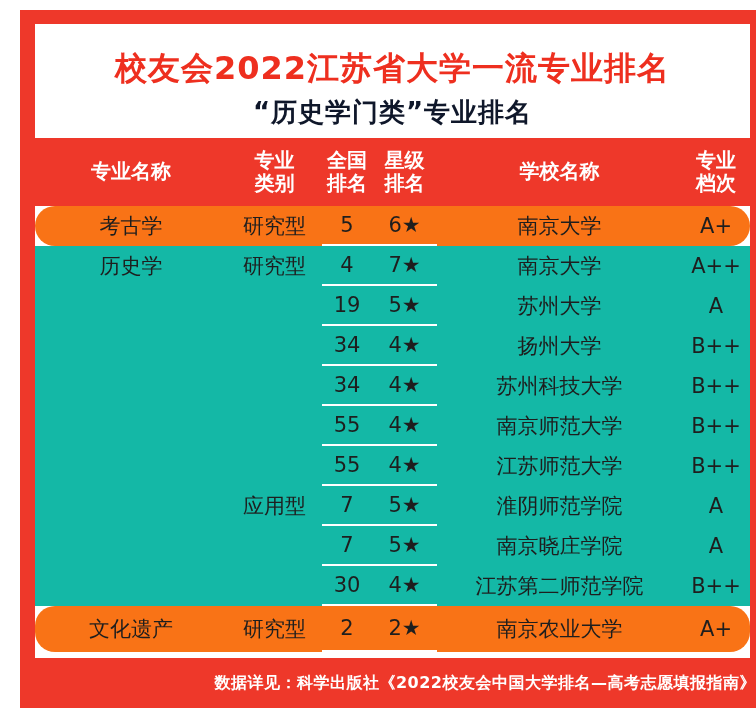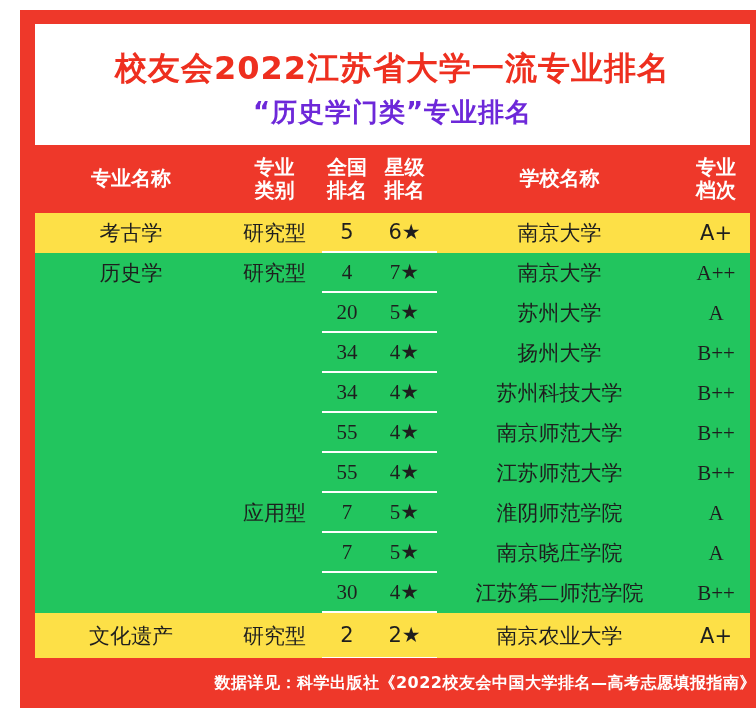--- a/index.html
+++ b/index.html
@@ -27,26 +27,26 @@
     text-align: center;
     color: #ee2f1f;
     font-size: 32px;
     font-weight: bold;
     letter-spacing: 1px;
     line-height: 1.15;
   }
   .subtitle {
     margin-top: 8px;
     text-align: center;
-    color: #6d28d9;
+    color: #0f172a;
     font-size: 26px;
     font-weight: bold;
     letter-spacing: 1px;
   }
-  .rtable { margin-top: 15px; width: 715px; }
+  .rtable { margin-top: 8px; width: 715px; }
   .trow {
     display: grid;
     grid-template-columns: 192px 95px 50px 65px 245px 68px;
     height: 40px;
   }
   .trow.thead {
     height: 68px;
     background: #ee382a;
   }
   .trow.tall { height: 46px; }
@@ -58,22 +58,22 @@
     font-size: 21px;
     white-space: pre-line;
     text-align: center;
     line-height: 1.15;
   }
   .thead .cell {
     color: #ffffff;
     font-weight: bold;
     font-size: 20px;
   }
-  .band-cream { background: #22c55e; font-family: Liberation Serif, serif; }
-  .band-white { background: #fde047; }
+  .band-cream { background: #14b8a6; }
+  .band-white { background: #f97316; border-radius: 20px; }
   .c3, .c4 { border-bottom: 2px solid #ffffff; }
   .thead .c3, .thead .c4 { border-bottom: none; text-align: center; }
   .footer {
     position: absolute;
     left: 0; right: 0; bottom: 0;
     height: 50px;
     display: flex;
     align-items: center;
     justify-content: flex-end;
     padding-right: 8px;
@@ -120,21 +120,21 @@
           <div class="cell c2">研究型</div>
           <div class="cell c3">4</div>
           <div class="cell c4">7★</div>
           <div class="cell c5">南京大学</div>
           <div class="cell c6">A++</div>
         </div>
 
         <div class="trow band-cream">
           <div class="cell c1"></div>
           <div class="cell c2"></div>
-          <div class="cell c3">20</div>
+          <div class="cell c3">19</div>
           <div class="cell c4">5★</div>
           <div class="cell c5">苏州大学</div>
           <div class="cell c6">A</div>
         </div>
 
         <div class="trow band-cream">
           <div class="cell c1"></div>
           <div class="cell c2"></div>
           <div class="cell c3">34</div>
           <div class="cell c4">4★</div>

